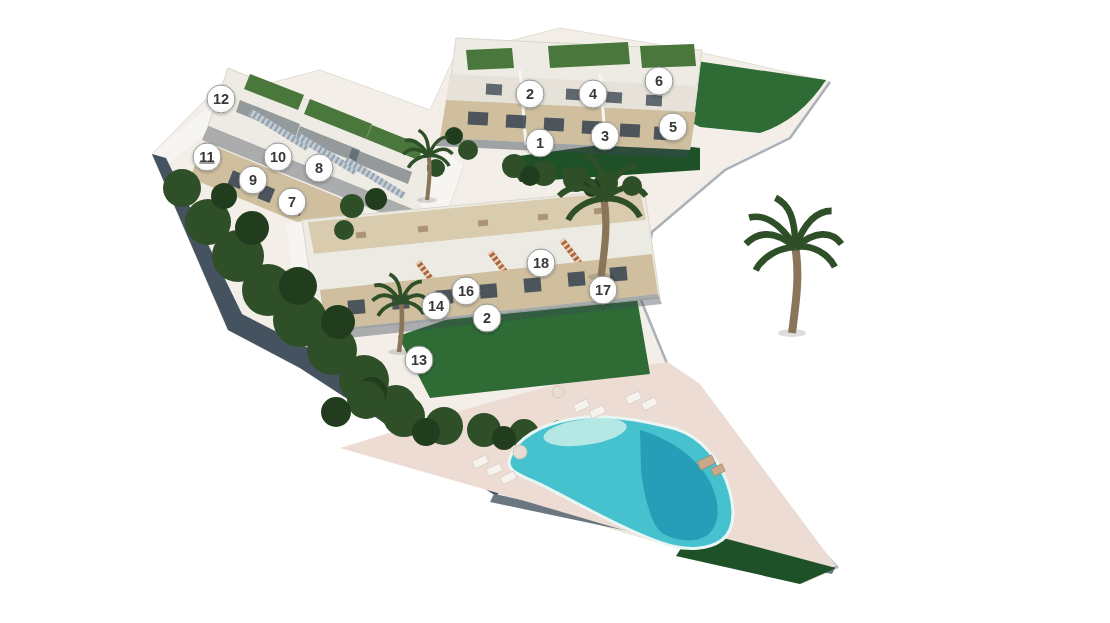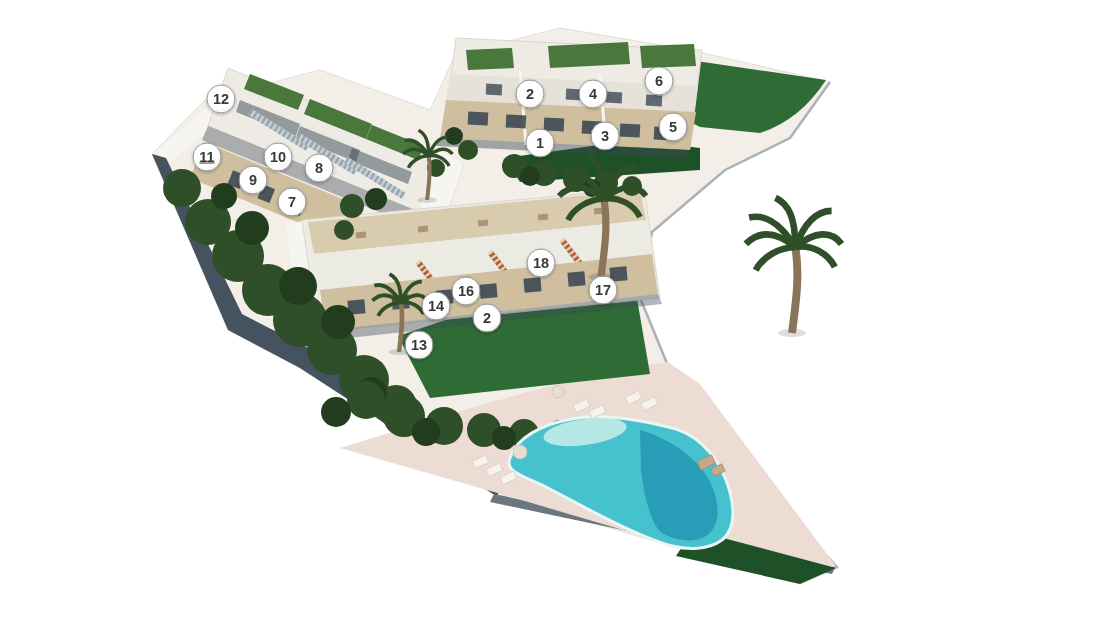--- a/index.html
+++ b/index.html
@@ -260,20 +260,20 @@
       <div class="marker" style="left: 605px; top: 136px;">3</div>
       <div class="marker" style="left: 593px; top: 94px;">4</div>
       <div class="marker" style="left: 673px; top: 127px;">5</div>
       <div class="marker" style="left: 659px; top: 81px;">6</div>
       <div class="marker" style="left: 292px; top: 202px;">7</div>
       <div class="marker" style="left: 319px; top: 168px;">8</div>
       <div class="marker" style="left: 253px; top: 180px;">9</div>
       <div class="marker" style="left: 278px; top: 157px;">10</div>
       <div class="marker" style="left: 207px; top: 157px; text-decoration: underline;">11</div>
       <div class="marker" style="left: 221px; top: 99px;">12</div>
-      <div class="marker" style="left: 419px; top: 345px;">13</div>
+      <div class="marker" style="left: 419px; top: 360px;">13</div>
       <div class="marker" style="left: 420px; top: 306px; margin-left: 16px;">14</div>
       <div class="marker" style="left: 487px; top: 318px;">2</div>
       <div class="marker" style="left: 466px; top: 291px;">16</div>
       <div class="marker" style="left: 559px; top: 290px; margin-left: 44px;">17</div>
       <div class="marker" style="left: 541px; top: 263px;">18</div>
     </div>
 </div>
 
 </body></html>

